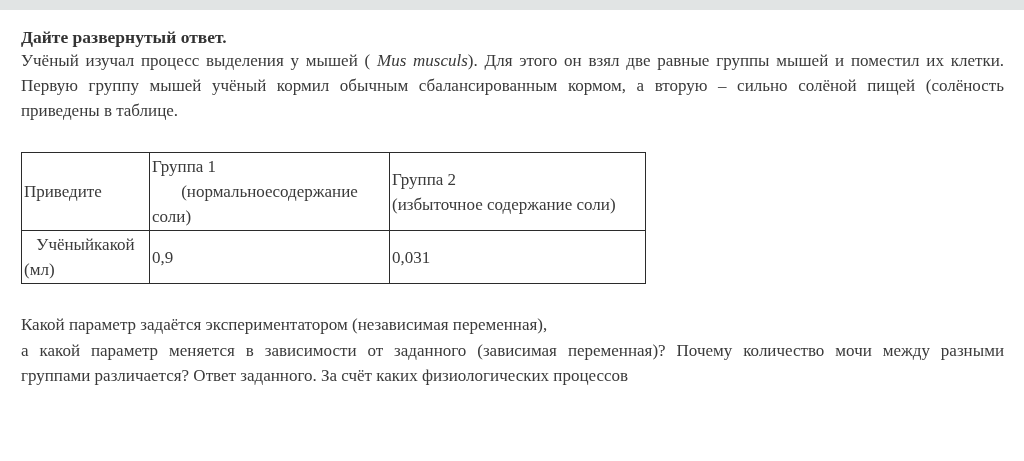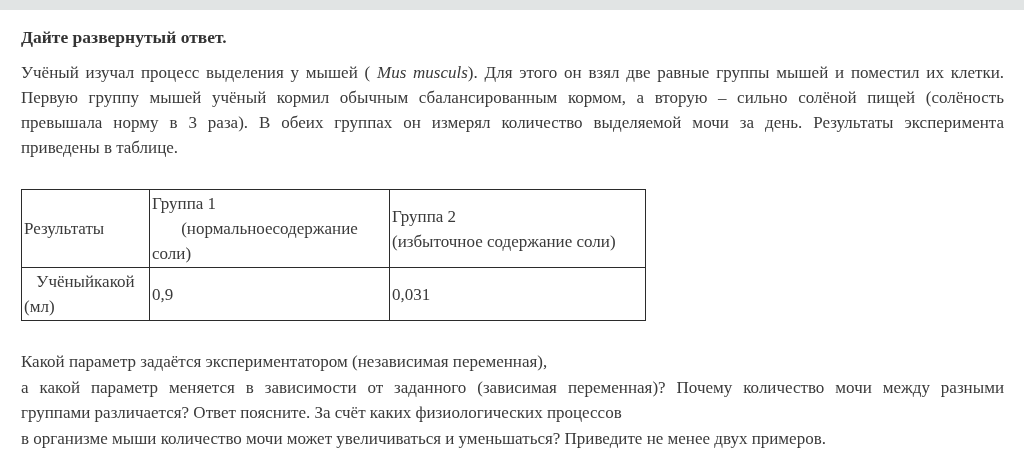--- a/index.html
+++ b/index.html
@@ -12,21 +12,21 @@
     overflow:hidden;
   }
   .top-bar { width:100%; height:10px; background:#e1e4e4; }
   .content { padding:17px 8px 0 21px; }
   .doc-title {
     font-weight:bold;
     color:#333333;
     font-size:17.5px;
     line-height:21px;
   }
-  .intro { margin-top:12px; width:983px; }
+  .intro { margin-top:0; width:983px; }
   .line { line-height:25px; }
   .justify-all { text-align:justify; text-align-last:justify; }
   .species { font-style:italic; }
   .results-table {
     border-collapse:collapse;
     table-layout:fixed;
     margin-top:29px;
     width:624px;
   }
   .results-table td {
@@ -48,34 +48,33 @@
 
 <div class="top-bar"></div>
 
 <div class="content">
 
   <div class="doc-title">Дайте развернутый ответ.</div>
 
   <div class="intro">
     <div class="line justify-all"><span>Учёный изучал процесс выделения у мышей ( </span><span class="species">Mus musculs</span><span>). Для этого он взял две равные группы мышей и поместил их клетки.</span></div>
     <div class="line justify-all">Первую группу мышей учёный кормил обычным сбалансированным кормом, а вторую – сильно солёной пищей (солёность</div>
-    <div class="line justify-all">превышала норму в 3 раза). В обеих группах он измерял количество выделяемой мочи за день. Результаты эксперимента</div>
     <div class="line">приведены в таблице.</div>
   </div>
 
   <table class="results-table">
     <colgroup>
       <col style="width:128px">
       <col style="width:240px">
       <col style="width:256px">
     </colgroup>
     <tbody>
       <tr class="row-header">
         <td class="v-mid">
-          <div>Результаты</div>
+          <div>Приведите</div>
         </td>
         <td class="v-top">
           <div>Группа 1</div>
           <div class="spread">
             <span>(нормальное</span>
             <span>содержание</span>
           </div>
           <div>соли)</div>
         </td>
         <td class="v-mid">
@@ -93,17 +92,16 @@
         </td>
         <td class="v-mid">0,9</td>
         <td class="v-mid">0,031</td>
       </tr>
     </tbody>
   </table>
 
   <div class="questions">
     <div class="q-line">Какой параметр задаётся экспериментатором (независимая переменная),</div>
     <div class="q-line justify-all">а какой параметр меняется в зависимости от заданного (зависимая переменная)? Почему количество мочи между разными</div>
-    <div class="q-line">группами различается? Ответ поясните. За счёт каких физиологических процессов</div>
-    <div class="q-line">в организме мыши количество мочи может увеличиваться и уменьшаться? Приведите не менее двух примеров.</div>
+    <div class="q-line">группами различается? Ответ заданного. За счёт каких физиологических процессов</div>
   </div>
 
 </div>
 
 </body></html>

